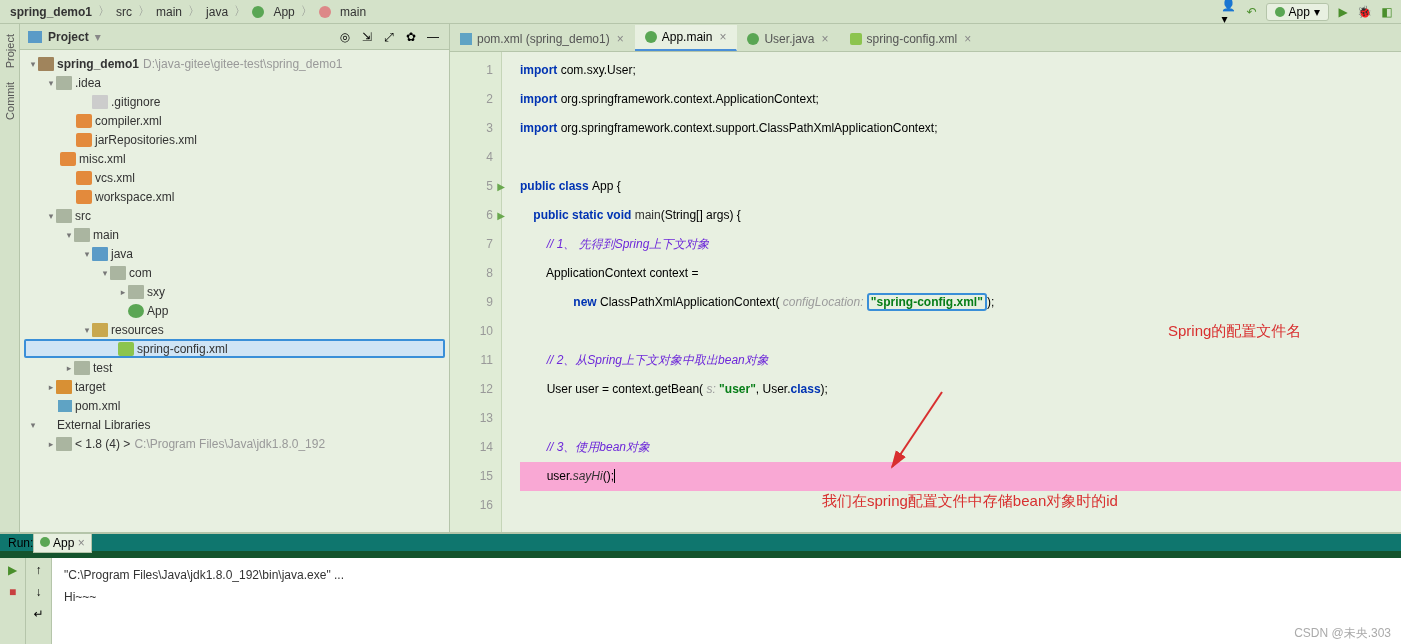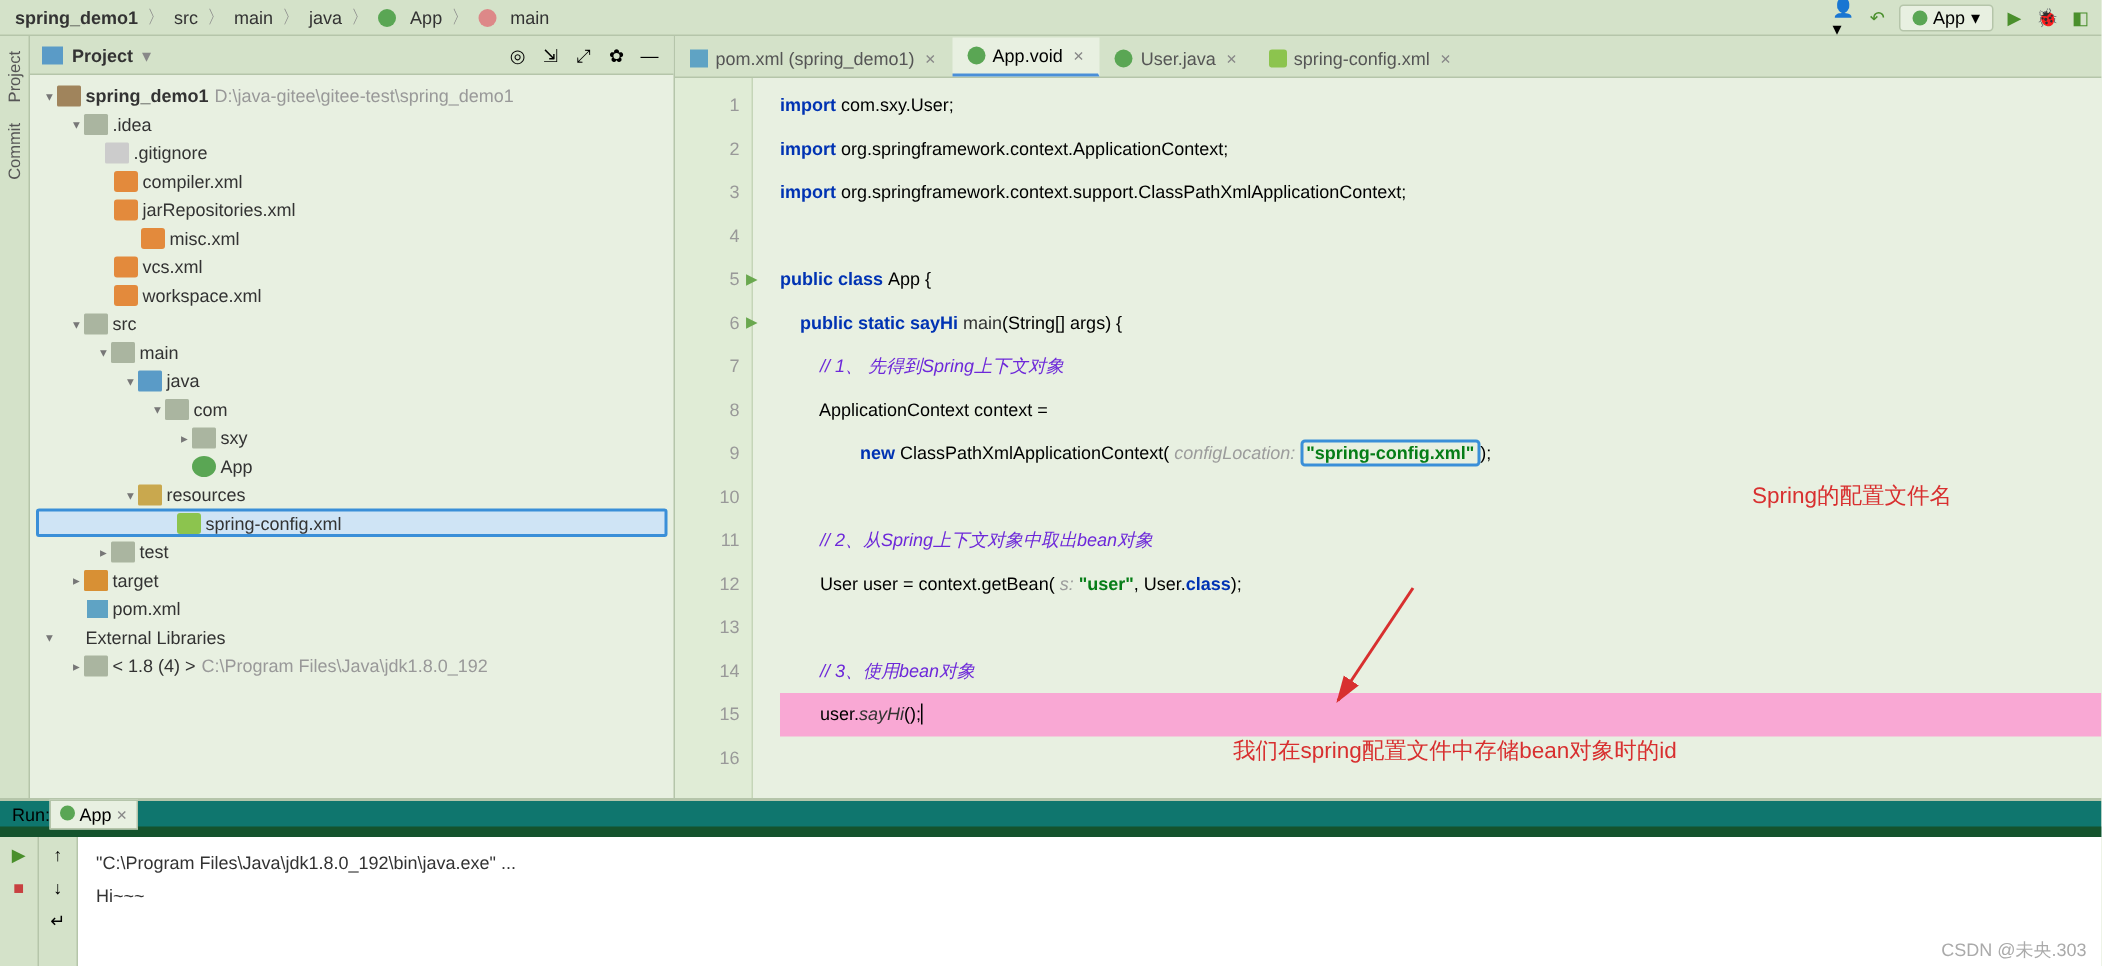--- a/index.html
+++ b/index.html
@@ -115,33 +115,33 @@
           <span class="arrow">▾</span>
           <span class="icon ic-folder"></span>
           <b class="name">spring_demo1</b>
           <span class="path">D:\java-gitee\gitee-test\spring_demo1</span>
         </div>
       <div class="tree-row" style="padding-left:26px">
           <span class="arrow">▾</span>
           <span class="icon ic-folder-gray"></span>
           <span class="name">.idea</span>
         </div>
-      <div class="tree-row" style="padding-left:50px">
+      <div class="tree-row" style="padding-left:72px">
           <span class="icon" style="background:#ccc;border-radius:1px"></span>
           <span class="name">.gitignore</span>
         </div>
       <div class="tree-row" style="padding-left:56px">
           <span class="icon ic-xml"></span>
           <span class="name">compiler.xml</span>
         </div>
       <div class="tree-row" style="padding-left:56px">
           <span class="icon ic-xml"></span>
           <span class="name">jarRepositories.xml</span>
         </div>
-      <div class="tree-row" style="padding-left:74px">
+      <div class="tree-row" style="padding-left:40px">
           <span class="icon ic-xml"></span>
           <span class="name">misc.xml</span>
         </div>
       <div class="tree-row" style="padding-left:56px">
           <span class="icon ic-xml"></span>
           <span class="name">vcs.xml</span>
         </div>
       <div class="tree-row" style="padding-left:56px">
           <span class="icon ic-xml"></span>
           <span class="name">workspace.xml</span>
@@ -215,21 +215,21 @@
 
   <div class="editor-area">
     <div class="tabs">
       <div class="tab">
           <span class="ic-maven" style="width:12px;height:12px;display:inline-block"></span>
           <span>pom.xml (spring_demo1)</span>
           <span class="close">×</span>
         </div>
       <div class="tab active">
           <span class="ic-java" style="width:12px;height:12px;display:inline-block;border-radius:50%"></span>
-          <span>App.void</span>
+          <span>App.main</span>
           <span class="close">×</span>
         </div>
       <div class="tab">
           <span class="ic-java" style="width:12px;height:12px;display:inline-block;border-radius:50%"></span>
           <span>User.java</span>
           <span class="close">×</span>
         </div>
       <div class="tab">
           <span style="width:12px;height:12px;display:inline-block;background:#8cc44e;border-radius:2px"></span>
           <span>spring-config.xml</span>
@@ -254,21 +254,21 @@
           <div class="ln">14</div>
         <div class="ln">15</div>
           <div class="ln">16</div>
       </div>
       <div class="code">
         <div class="line"><span class="kw">import </span><span>com.sxy.User;</span></div>
         <div class="line"><span class="kw">import </span><span>org.springframework.context.ApplicationContext;</span></div>
         <div class="line"><span class="kw">import </span><span>org.springframework.context.support.ClassPathXmlApplicationContext;</span></div>
         <div class="line"></div>
         <div class="line"><span class="kw">public class </span><span>App {</span></div>
-        <div class="line">    <span class="kw">public static sayHi </span><span class="cls">main</span><span>(String[] args) {</span></div>
+        <div class="line">    <span class="kw">public static void </span><span class="cls">main</span><span>(String[] args) {</span></div>
         <div class="line">        <span class="cmt">// 1、 先得到Spring上下文对象</span></div>
         <div class="line">        <span>ApplicationContext context =</span></div>
         <div class="line">                <span class="kw">new </span><span>ClassPathXmlApplicationContext(</span><span class="param"> configLocation: </span><span class="hlbox"><span class="str">"spring-config.xml"</span></span><span>);</span></div>
         <div class="line"></div>
         <div class="line">        <span class="cmt">// 2、从Spring上下文对象中取出bean对象</span></div>
         <div class="line">        <span>User user = context.getBean(</span><span class="param"> s: </span><span class="str">"user"</span><span>, User.</span><span class="kw">class</span><span>);</span></div>
         <div class="line"></div>
         <div class="line">        <span class="cmt">// 3、使用bean对象</span></div>
         <div class="line hl">        <span>user.</span><span class="mtd-it">sayHi</span><span>();</span><span style="border-left:1px solid #000;height:16px"></span></div>
         <div class="line"></div>

